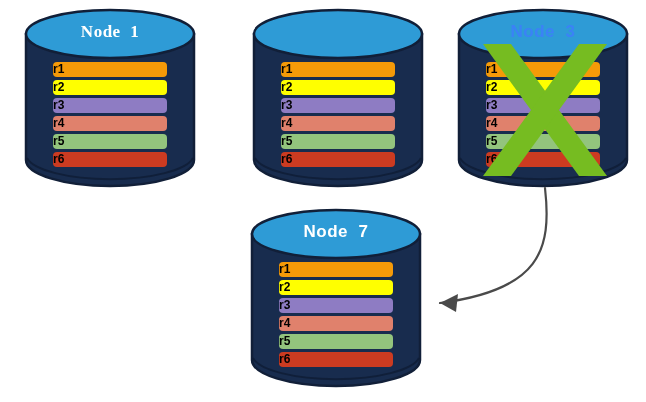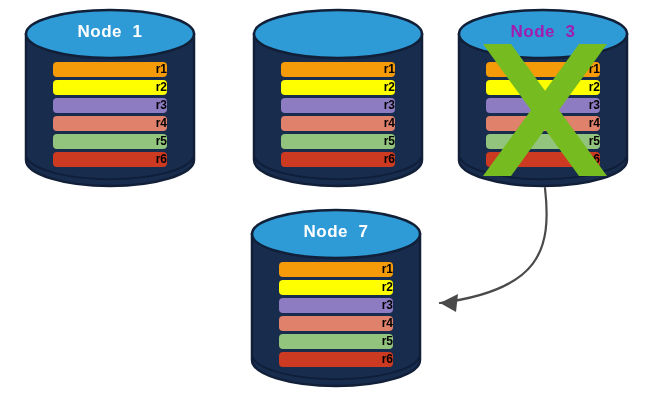--- a/index.html
+++ b/index.html
@@ -58,21 +58,21 @@
     left: 31px;
     top: 54px;
     width: 114px;
     z-index: 3;
   }
 
   .row {
     height: 15px;
     margin-bottom: 3px;
     border-radius: 4px;
-    text-align: right;
+    text-align: left;
     color: #000000;
     font-size: 12px;
     font-weight: bold;
     line-height: 15px;
     font-family: "Liberation Sans", sans-serif;
   }
   .row:last-child { margin-bottom: 4px; }
 
   .x-mark {
     position: absolute;
@@ -100,21 +100,21 @@
 
 <div id="canvas">
 
   <div id="nodes-container">
       <div class="node" style="left: 22px; top: 8px;">
         <svg class="cyl-svg" viewBox="0 0 176 182">
           <path d="M 4 26 L 4 152 A 84 26 0 0 0 172 152 L 172 26 Z" fill="#182c4e" stroke="#111f38" stroke-width="2.5"></path>
           <path d="M 5 150 A 84 25 0 0 0 171 150" fill="none" stroke="#0d1b33" stroke-width="2" opacity="0.75"></path>
           <ellipse cx="88" cy="26" rx="84" ry="24" fill="#2e9bd6" stroke="#111f38" stroke-width="2.5"></ellipse>
         </svg>
-        <div class="node-title" style="color: rgb(255, 255, 255);">Node  1</div>
+        <div class="node-title" style="color: rgb(255, 255, 255); font-family: Liberation Serif, serif;">Node  1</div>
         <div class="rows">
           <div class="row" style="background: rgb(245, 154, 8); color: rgb(0, 0, 0);">r1</div>
           <div class="row" style="background: rgb(255, 255, 0); color: rgb(0, 0, 0);">r2</div>
           <div class="row" style="background: rgb(142, 124, 195); color: rgb(0, 0, 0);">r3</div>
           <div class="row" style="background: rgb(224, 129, 108); color: rgb(0, 0, 0);">r4</div>
           <div class="row" style="background: rgb(147, 196, 125); color: rgb(0, 0, 0);">r5</div>
           <div class="row" style="background: rgb(204, 59, 33); color: rgb(0, 0, 0);">r6</div>
         </div>
       </div>
       <div class="node" style="left: 250px; top: 8px;">
@@ -131,21 +131,21 @@
           <div class="row" style="background: rgb(147, 196, 125); color: rgb(0, 0, 0);">r5</div>
           <div class="row" style="background: rgb(204, 59, 33); color: rgb(0, 0, 0);">r6</div>
         </div>
       </div>
       <div class="node" style="left: 455px; top: 8px;">
         <svg class="cyl-svg" viewBox="0 0 176 182">
           <path d="M 4 26 L 4 152 A 84 26 0 0 0 172 152 L 172 26 Z" fill="#182c4e" stroke="#111f38" stroke-width="2.5"></path>
           <path d="M 5 150 A 84 25 0 0 0 171 150" fill="none" stroke="#0d1b33" stroke-width="2" opacity="0.75"></path>
           <ellipse cx="88" cy="26" rx="84" ry="24" fill="#2e9bd6" stroke="#111f38" stroke-width="2.5"></ellipse>
         </svg>
-        <div class="node-title" style="color: #a21caf;">Node  3</div>
+        <div class="node-title" style="color: #3b82f6;">Node  3</div>
         <div class="rows">
           <div class="row" style="background: rgb(245, 154, 8); color: rgb(0, 0, 0);">r1</div>
           <div class="row" style="background: rgb(255, 255, 0); color: rgb(0, 0, 0);">r2</div>
           <div class="row" style="background: rgb(142, 124, 195); color: rgb(0, 0, 0);">r3</div>
           <div class="row" style="background: rgb(224, 129, 108); color: rgb(0, 0, 0);">r4</div>
           <div class="row" style="background: rgb(147, 196, 125); color: rgb(0, 0, 0);">r5</div>
           <div class="row" style="background: rgb(204, 59, 33); color: rgb(0, 0, 0);">r6</div>
         </div>
         <svg class="x-mark" viewBox="0 0 148 146">
           <polygon points="12,0 40,0 136,132 108,132" fill="#76bc21"></polygon>

